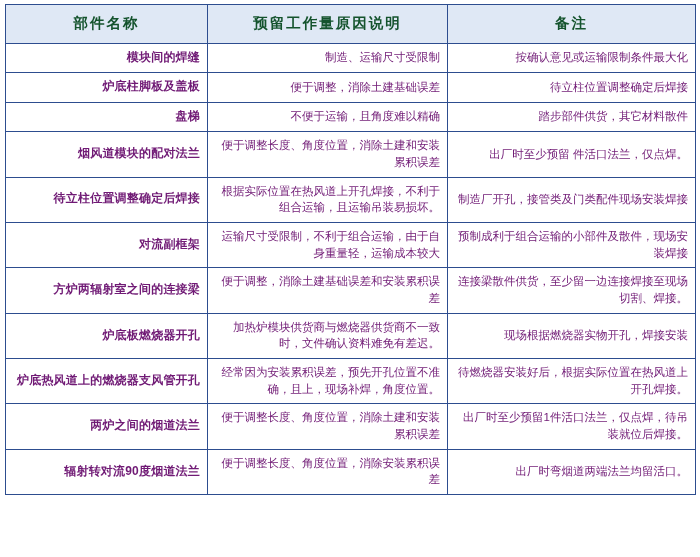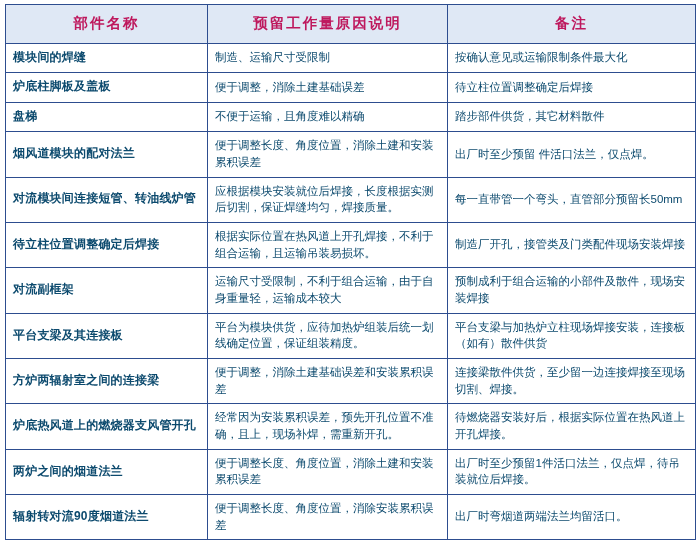--- a/index.html
+++ b/index.html
@@ -37,27 +37,27 @@
     padding: 5px 7px 6px 7px;
     box-sizing: border-box;
   }
   table.spec thead th {
     background: #dfe8f5;
     font-size: 14.5px;
     font-weight: bold;
     text-align: center;
     letter-spacing: 2px;
     padding: 9px 4px 10px 4px;
-    color: #be185d;
+    color: #14532d;
   }
   table.spec tbody td {
     font-size: 11.5px;
     line-height: 1.45;
-    text-align: left;
-    color: #0c4a6e;
+    text-align: right;
+    color: #701a75;
   }
   table.spec tbody td.col-name {
     font-weight: bold;
     font-size: 12px;
     letter-spacing: 0.2px;
   }
   table.spec tbody tr td:nth-child(2),
   table.spec tbody tr td:nth-child(3) {
     font-weight: normal;
   }
@@ -94,47 +94,42 @@
         <td class="col-name">盘梯</td>
         <td>不便于运输，且角度难以精确</td>
         <td>踏步部件供货，其它材料散件</td>
       </tr>
       <tr>
         <td class="col-name">烟风道模块的配对法兰</td>
         <td>便于调整长度、角度位置，消除土建和安装累积误差</td>
         <td>出厂时至少预留 件活口法兰，仅点焊。</td>
       </tr>
       <tr>
-        <td class="col-name">对流模块间连接短管、转油线炉管</td>
-        <td>应根据模块安装就位后焊接，长度根据实测后切割，保证焊缝均匀，焊接质量。</td>
-        <td>每一直带管一个弯头，直管部分预留长50mm</td>
-      </tr>
-      <tr>
         <td class="col-name">待立柱位置调整确定后焊接</td>
         <td>根据实际位置在热风道上开孔焊接，不利于组合运输，且运输吊装易损坏。</td>
         <td>制造厂开孔，接管类及门类配件现场安装焊接</td>
       </tr>
       <tr>
         <td class="col-name">对流副框架</td>
         <td>运输尺寸受限制，不利于组合运输，由于自身重量轻，运输成本较大</td>
         <td>预制成利于组合运输的小部件及散件，现场安装焊接</td>
       </tr>
       <tr>
-        <td class="col-name">平台支梁及其连接板</td>
-        <td>平台为模块供货，应待加热炉组装后统一划线确定位置，保证组装精度。</td>
-        <td>平台支梁与加热炉立柱现场焊接安装，连接板（如有）散件供货</td>
-      </tr>
-      <tr>
         <td class="col-name">方炉两辐射室之间的连接梁</td>
         <td>便于调整，消除土建基础误差和安装累积误差</td>
         <td>连接梁散件供货，至少留一边连接焊接至现场切割、焊接。</td>
       </tr>
       <tr>
+        <td class="col-name">炉底板燃烧器开孔</td>
+        <td>加热炉模块供货商与燃烧器供货商不一致时，文件确认资料难免有差迟。</td>
+        <td>现场根据燃烧器实物开孔，焊接安装</td>
+      </tr>
+      <tr>
         <td class="col-name">炉底热风道上的燃烧器支风管开孔</td>
-        <td>经常因为安装累积误差，预先开孔位置不准确，且上，现场补焊，需重新开孔。</td>
+        <td>经常因为安装累积误差，预先开孔位置不准确，且上，现场补焊，角度位置。</td>
         <td>待燃烧器安装好后，根据实际位置在热风道上开孔焊接。</td>
       </tr>
       <tr>
         <td class="col-name">两炉之间的烟道法兰</td>
         <td>便于调整长度、角度位置，消除土建和安装累积误差</td>
         <td>出厂时至少预留1件活口法兰，仅点焊，待吊装就位后焊接。</td>
       </tr>
       <tr>
         <td class="col-name">辐射转对流90度烟道法兰</td>
         <td>便于调整长度、角度位置，消除安装累积误差</td>

